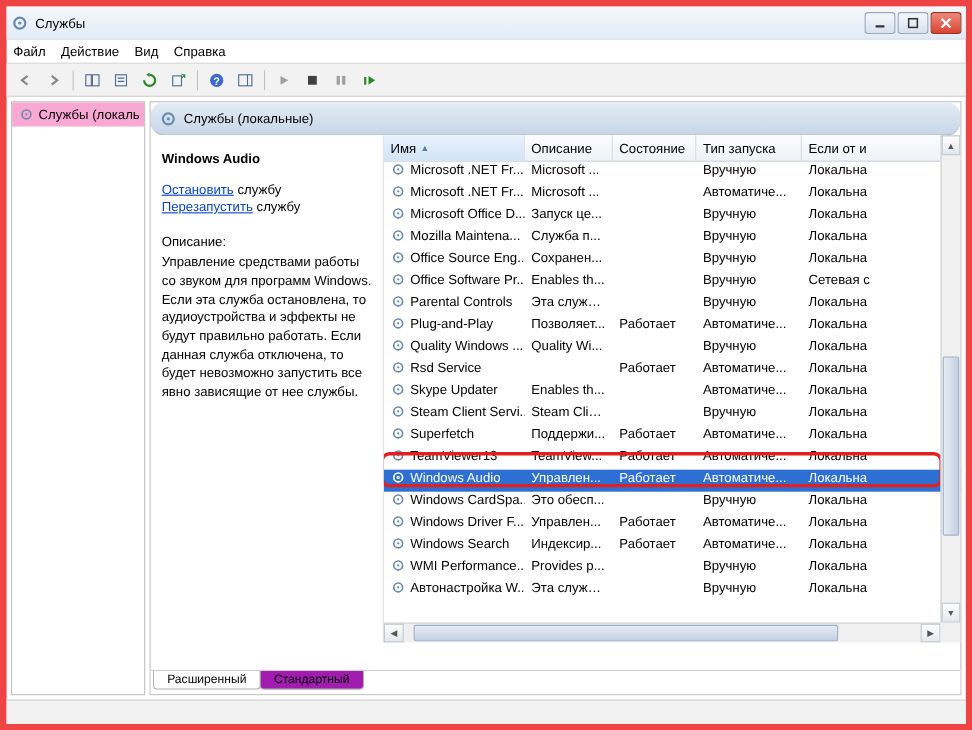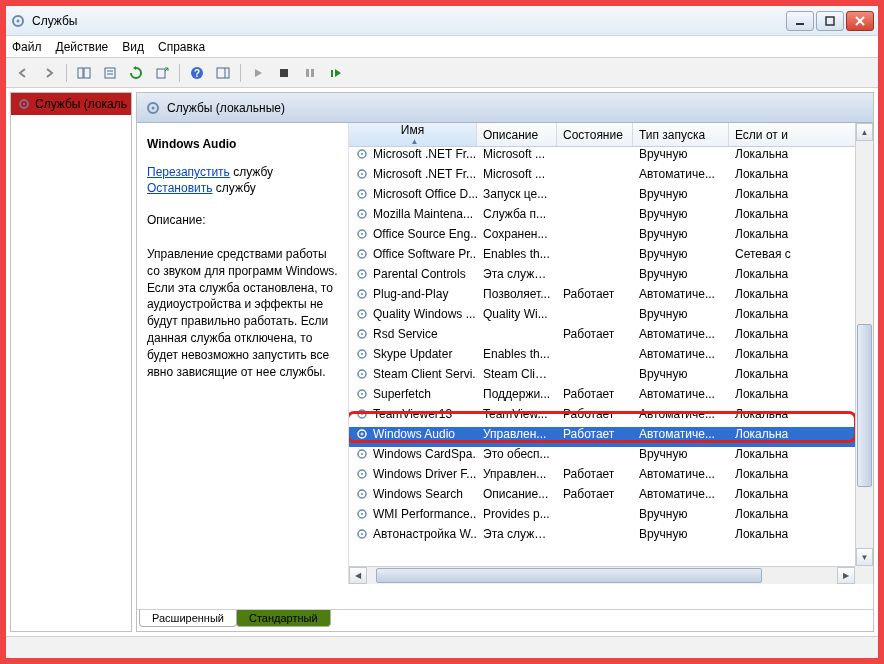--- a/index.html
+++ b/index.html
@@ -11,59 +11,59 @@
 .titlebar .controls { display: flex; gap: 2px; }
 .titlebar .btn { width: 28px; height: 20px; border: 1px solid #9aa8bb; border-radius: 3px; background: linear-gradient(to bottom, #f4f8fc, #d7e2ef); display: flex; align-items: center; justify-content: center; font-size: 10px; }
 .titlebar .btn.close { background: linear-gradient(to bottom, #f08a7c, #d64533); border-color: #a03020; color: #fff; }
 .menubar { height: 22px; display: flex; align-items: center; padding: 0 6px; gap: 14px; border-bottom: 1px solid #d0d0d0; font-size: 12px; }
 .menubar span { cursor: default; }
 .toolbar { height: 30px; display: flex; align-items: center; padding: 0 6px; gap: 4px; border-bottom: 1px solid #d0d0d0; background: #f2f2f2; }
 .toolbar .tb { width: 22px; height: 22px; border: 1px solid transparent; display: flex; align-items: center; justify-content: center; border-radius: 2px; }
 .toolbar .sep { width: 1px; height: 18px; background: #c0c0c0; margin: 0 2px; }
 .content { flex: 1; display: flex; min-height: 0; padding: 4px; gap: 4px; }
 .tree { width: 122px; border: 1px solid #c0c0c0; background: #fff; overflow: hidden; }
-.tree-item { display: flex; align-items: center; gap: 4px; padding: 4px 6px; background: #b91c1c; white-space: nowrap; }
+.tree-item { display: flex; align-items: center; gap: 4px; padding: 4px 6px; background: #f9a8d4; white-space: nowrap; }
 .right { flex: 1; display: flex; flex-direction: column; border: 1px solid #c0c0c0; }
-.right-header { height: 30px; background: linear-gradient(to bottom, #e4ecf5, #c7d6e8); display: flex; align-items: center; padding: 12px 8px; gap: 6px; border-bottom: 1px solid #a8b6c8; }
+.right-header { height: 30px; background: linear-gradient(to bottom, #e4ecf5, #c7d6e8); display: flex; align-items: center; padding: 12px 8px; gap: 6px; border-bottom: 1px solid #a8b6c8; border-radius: 12px; }
 .right-body { flex: 1; display: flex; min-height: 0; }
 .detail { width: 212px; padding: 14px 10px; border-right: 1px solid #e0e0e0; overflow: hidden; }
 .detail .svc-name { font-weight: bold; margin-bottom: 14px; }
 .detail .linkline { margin-bottom: 2px; }
 .detail a { color: #0645c8; text-decoration: underline; }
-.detail .desc-label { margin-top: 18px; margin-bottom: 19px; }
+.detail .desc-label { margin-top: 18px; margin-bottom: 3px; }
 .detail .desc { line-height: 1.4; }
 .list { flex: 1; display: flex; flex-direction: column; min-width: 0; position: relative; }
 .list-head { display: flex; background: linear-gradient(to bottom, #fcfcfd, #eef2f7); border-bottom: 1px solid #c8d0da; height: 24px; align-items: center; }
 .list-head .col { padding: 0 6px; border-right: 1px solid #d6dce4; height: 100%; display: flex; align-items: center; white-space: nowrap; overflow: hidden; }
 .col-name { width: 128px; }
 .col-desc { width: 80px; }
 .col-state { width: 76px; }
 .col-start { width: 96px; }
 .col-logon { flex: 1; min-width: 0; }
-.list-head .col-name { background: linear-gradient(to bottom, #e8f2fc, #d2e4f7); flex-direction: column; }
+.list-head .col-name { background: linear-gradient(to bottom, #e8f2fc, #d2e4f7); }
 .sort-mark { font-size: 8px; color: #5a78a0; margin-left: 4px; }
 .rows { flex: 1; overflow: hidden; position: relative; }
 .row { display: flex; height: 20px; align-items: flex-start; }
 .row .cell { padding: 0 6px; white-space: nowrap; overflow: hidden; text-overflow: ellipsis; }
 .row .cell.col-name { display: flex; align-items: center; gap: 4px; }
 .gear { width: 14px; height: 14px; flex-shrink: 0; }
 .row.sel { background: #2d6fd2; color: #fff; }
 .row.sel .gear svg circle, .row.sel .gear svg path { stroke: #fff; }
 .highlight-box { position: absolute; border: 3px solid #e02020; border-radius: 8px; left: -3px; right: 16px; pointer-events: none; }
 .vscroll { position: absolute; right: 0; top: 0; bottom: 18px; width: 18px; background: #f0f0f0; border-left: 1px solid #d0d0d0; display: flex; flex-direction: column; }
 .vscroll .arr { height: 18px; background: linear-gradient(to bottom, #fdfdfd, #e4e8ee); border: 1px solid #c0c8d2; display: flex; align-items: center; justify-content: center; font-size: 8px; color: #555; }
 .vscroll .track { flex: 1; position: relative; }
 .vscroll .thumb { position: absolute; left: 1px; right: 1px; background: linear-gradient(to right, #e6ecf4, #c2d0e2); border: 1px solid #9cb0ca; border-radius: 2px; }
 .hscroll { position: absolute; left: 0; right: 18px; bottom: 0; height: 18px; background: #f0f0f0; border-top: 1px solid #d0d0d0; display: flex; }
 .hscroll .arr { width: 18px; background: linear-gradient(to bottom, #fdfdfd, #e4e8ee); border: 1px solid #c0c8d2; display: flex; align-items: center; justify-content: center; font-size: 8px; color: #555; }
 .hscroll .track { flex: 1; position: relative; }
 .hscroll .thumb { position: absolute; top: 1px; bottom: 1px; background: linear-gradient(to bottom, #e6ecf4, #c2d0e2); border: 1px solid #9cb0ca; border-radius: 2px; }
 .corner { position: absolute; right: 0; bottom: 0; width: 18px; height: 18px; background: #f0f0f0; }
 .tabs { height: 22px; display: flex; align-items: flex-start; padding-left: 2px; border-top: 1px solid #d0d0d0; background: #fff; margin-top: 25px; }
-.tab { padding: 2px 12px; font-size: 11px; border: 1px solid #b0b0b0; border-top: none; border-radius: 0 0 4px 4px; background: #4d7c0f; margin-right: -1px; }
+.tab { padding: 2px 12px; font-size: 11px; border: 1px solid #b0b0b0; border-top: none; border-radius: 0 0 4px 4px; background: #a21caf; margin-right: -1px; }
 .tab.active { background: #fff; font-weight: normal; }
 .statusbar { height: 22px; border-top: 1px solid #d0d0d0; background: #f2f2f2; }
 svg { display: block; }
 </style>
 </head>
 <body>
 
 <div class="window">
 
   <div class="titlebar">
@@ -197,24 +197,24 @@
               <circle cx="8" cy="8" r="1.5" fill="#6a8ab0"></circle>
             </svg>
           </span>
         <span>Службы (локальные)</span>
       </div>
 
       <div class="right-body">
         <div class="detail">
           <div class="svc-name">Windows Audio</div>
           <div class="linkline">
-            <a href="#">Перезапустить</a><span> службу</span>
+            <a href="#">Остановить</a><span> службу</span>
           </div>
           <div class="linkline">
-            <a href="#">Остановить</a><span> службу</span>
+            <a href="#">Перезапустить</a><span> службу</span>
           </div>
           <div class="desc-label">Описание:</div>
           <div class="desc">Управление средствами работы со звуком для программ Windows.  Если эта служба остановлена, то аудиоустройства и эффекты не будут правильно работать.  Если данная служба отключена, то будет невозможно запустить все явно зависящие от нее службы.</div>
         </div>
 
         <div class="list">
           <div class="list-head">
             <div class="col col-name">
                 <span>Имя</span>
                 <span class="sort-mark">▲</span>
@@ -484,21 +484,21 @@
               <div class="row">
                 <div class="cell col-name">
                   <span class="gear">
                     <svg width="14" height="14" viewBox="0 0 14 14">
                       <circle cx="7" cy="7" r="4" fill="none" stroke="#6a8ab0" stroke-width="1.5"></circle>
                       <circle cx="7" cy="7" r="1" fill="#6a8ab0"></circle>
                     </svg>
                   </span>
                   <span>Windows Search</span>
                 </div>
-                <div class="cell col-desc">Описание...</div>
+                <div class="cell col-desc">Индексир...</div>
                 <div class="cell col-state">Работает</div>
                 <div class="cell col-start">Автоматиче...</div>
                 <div class="cell col-logon">Локальна</div>
               </div>
               <div class="row">
                 <div class="cell col-name">
                   <span class="gear">
                     <svg width="14" height="14" viewBox="0 0 14 14">
                       <circle cx="7" cy="7" r="4" fill="none" stroke="#6a8ab0" stroke-width="1.5"></circle>
                       <circle cx="7" cy="7" r="1" fill="#6a8ab0"></circle>

